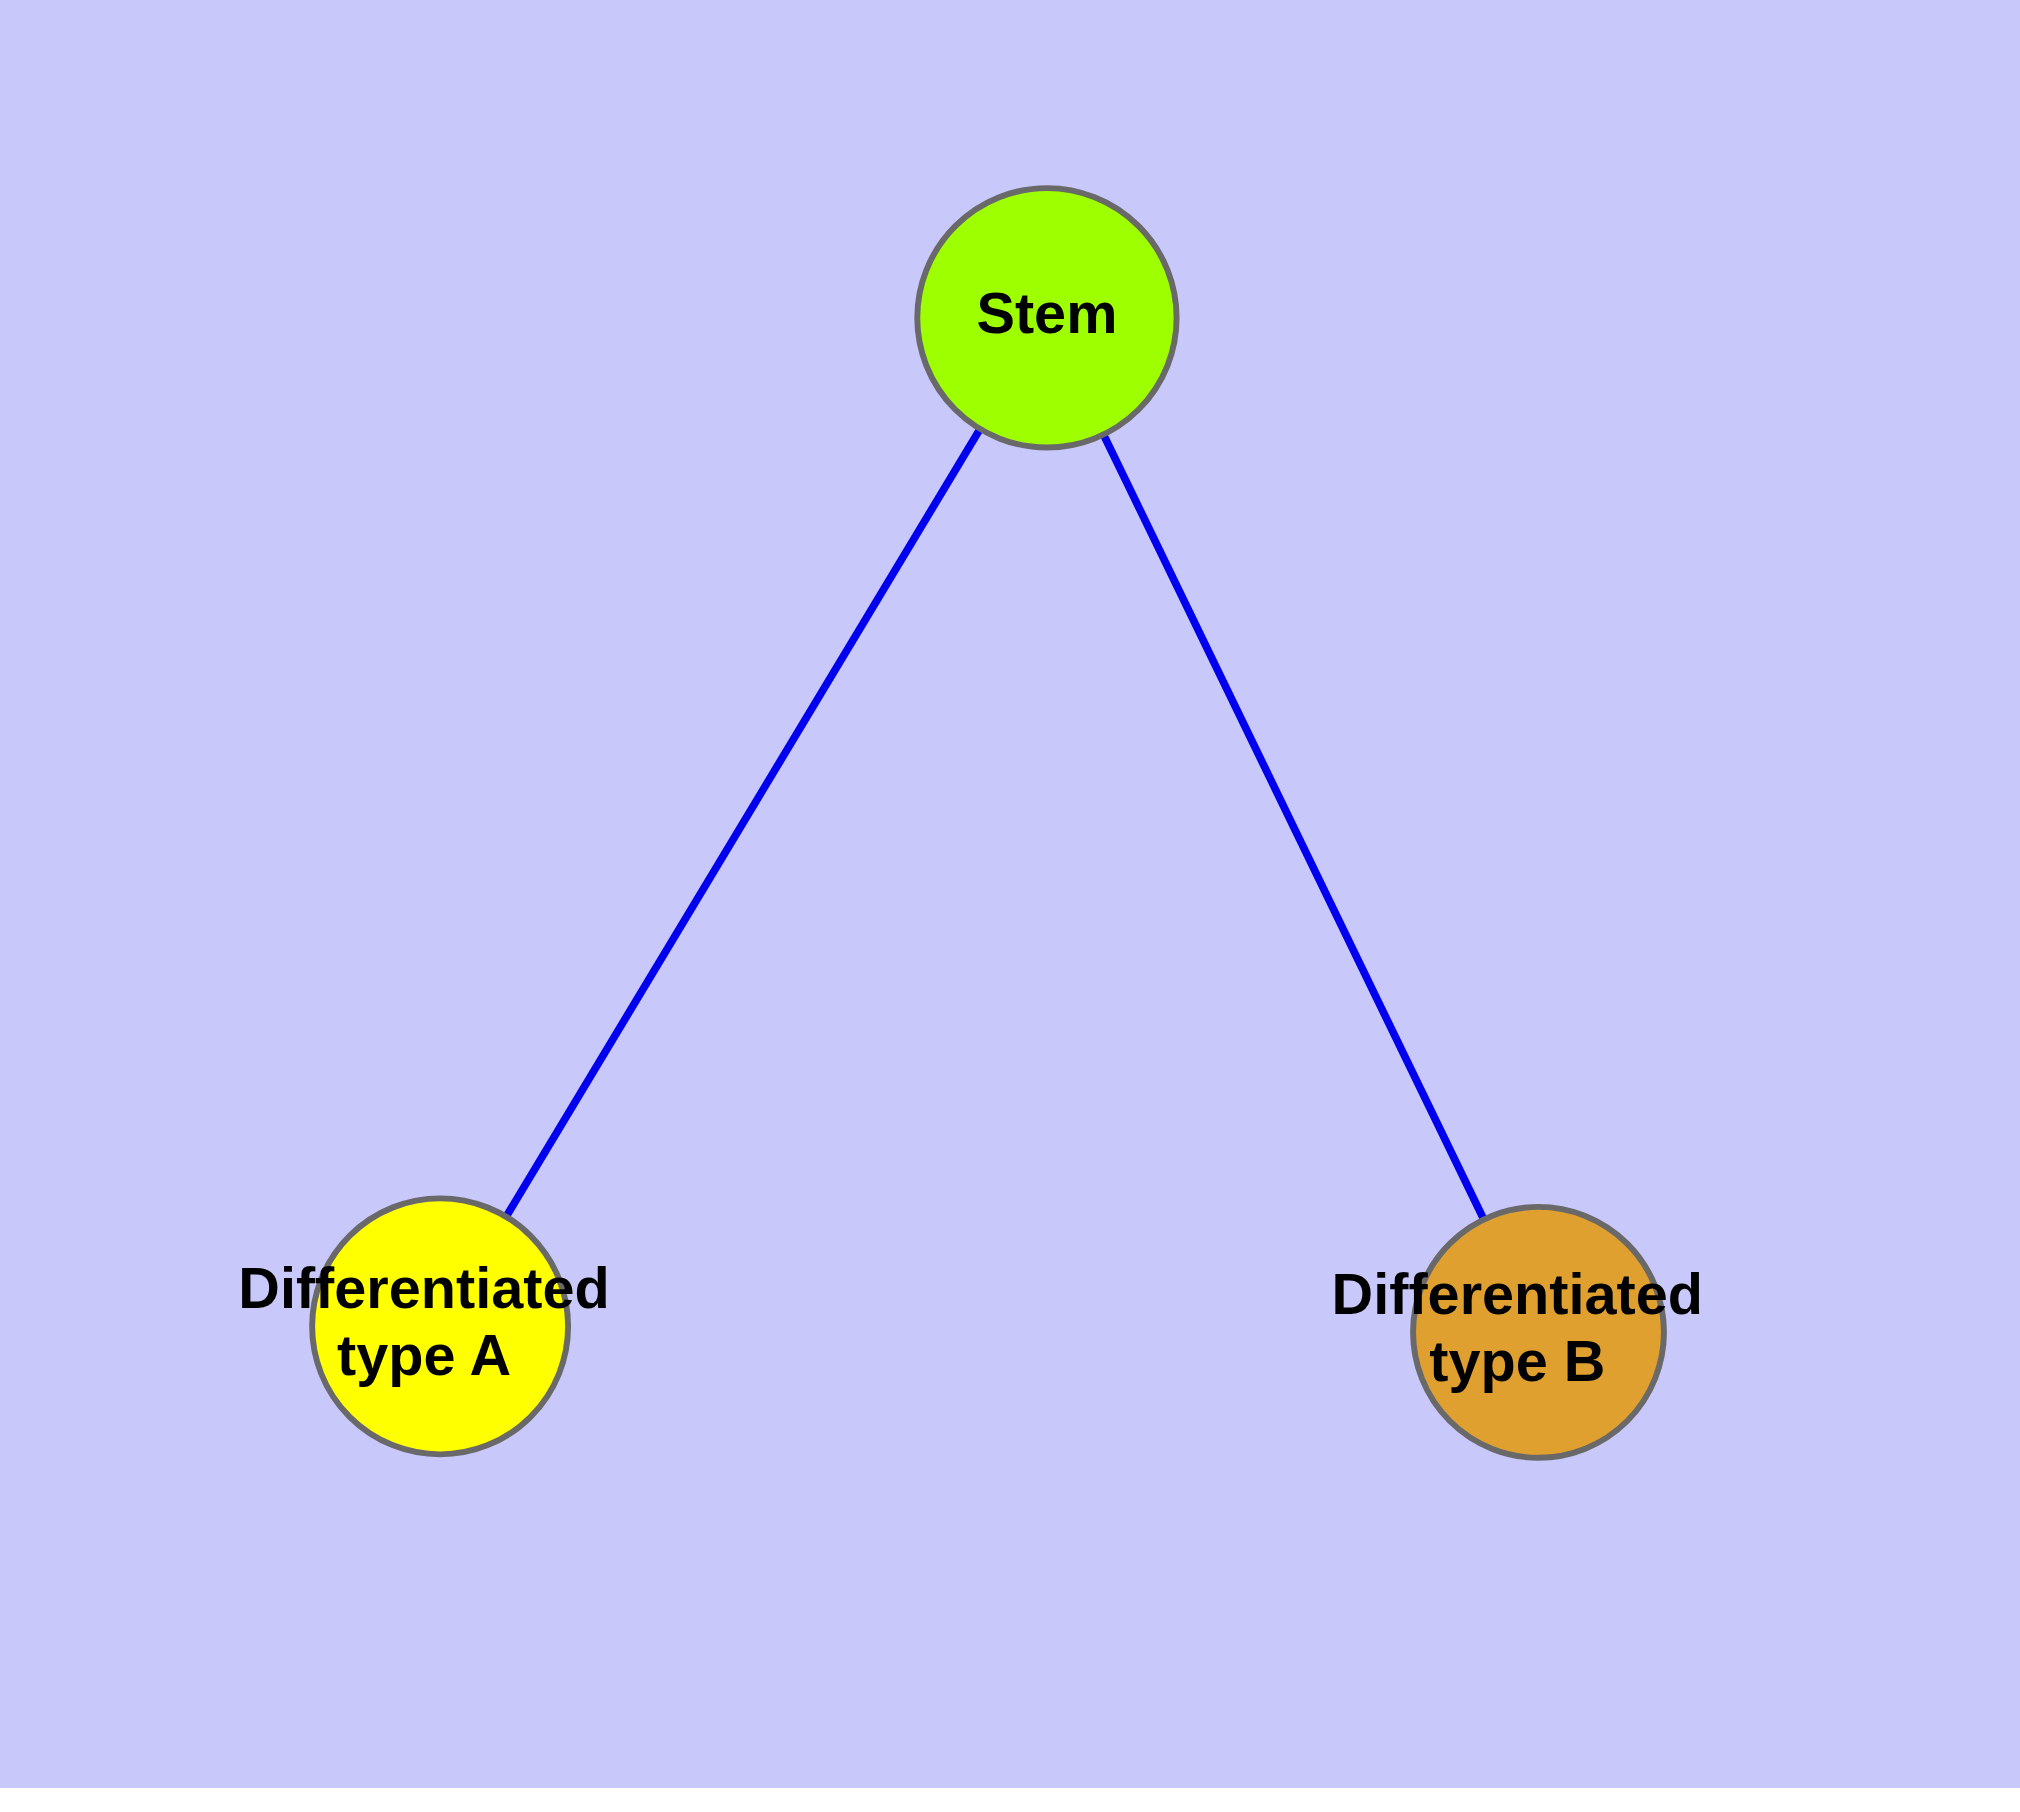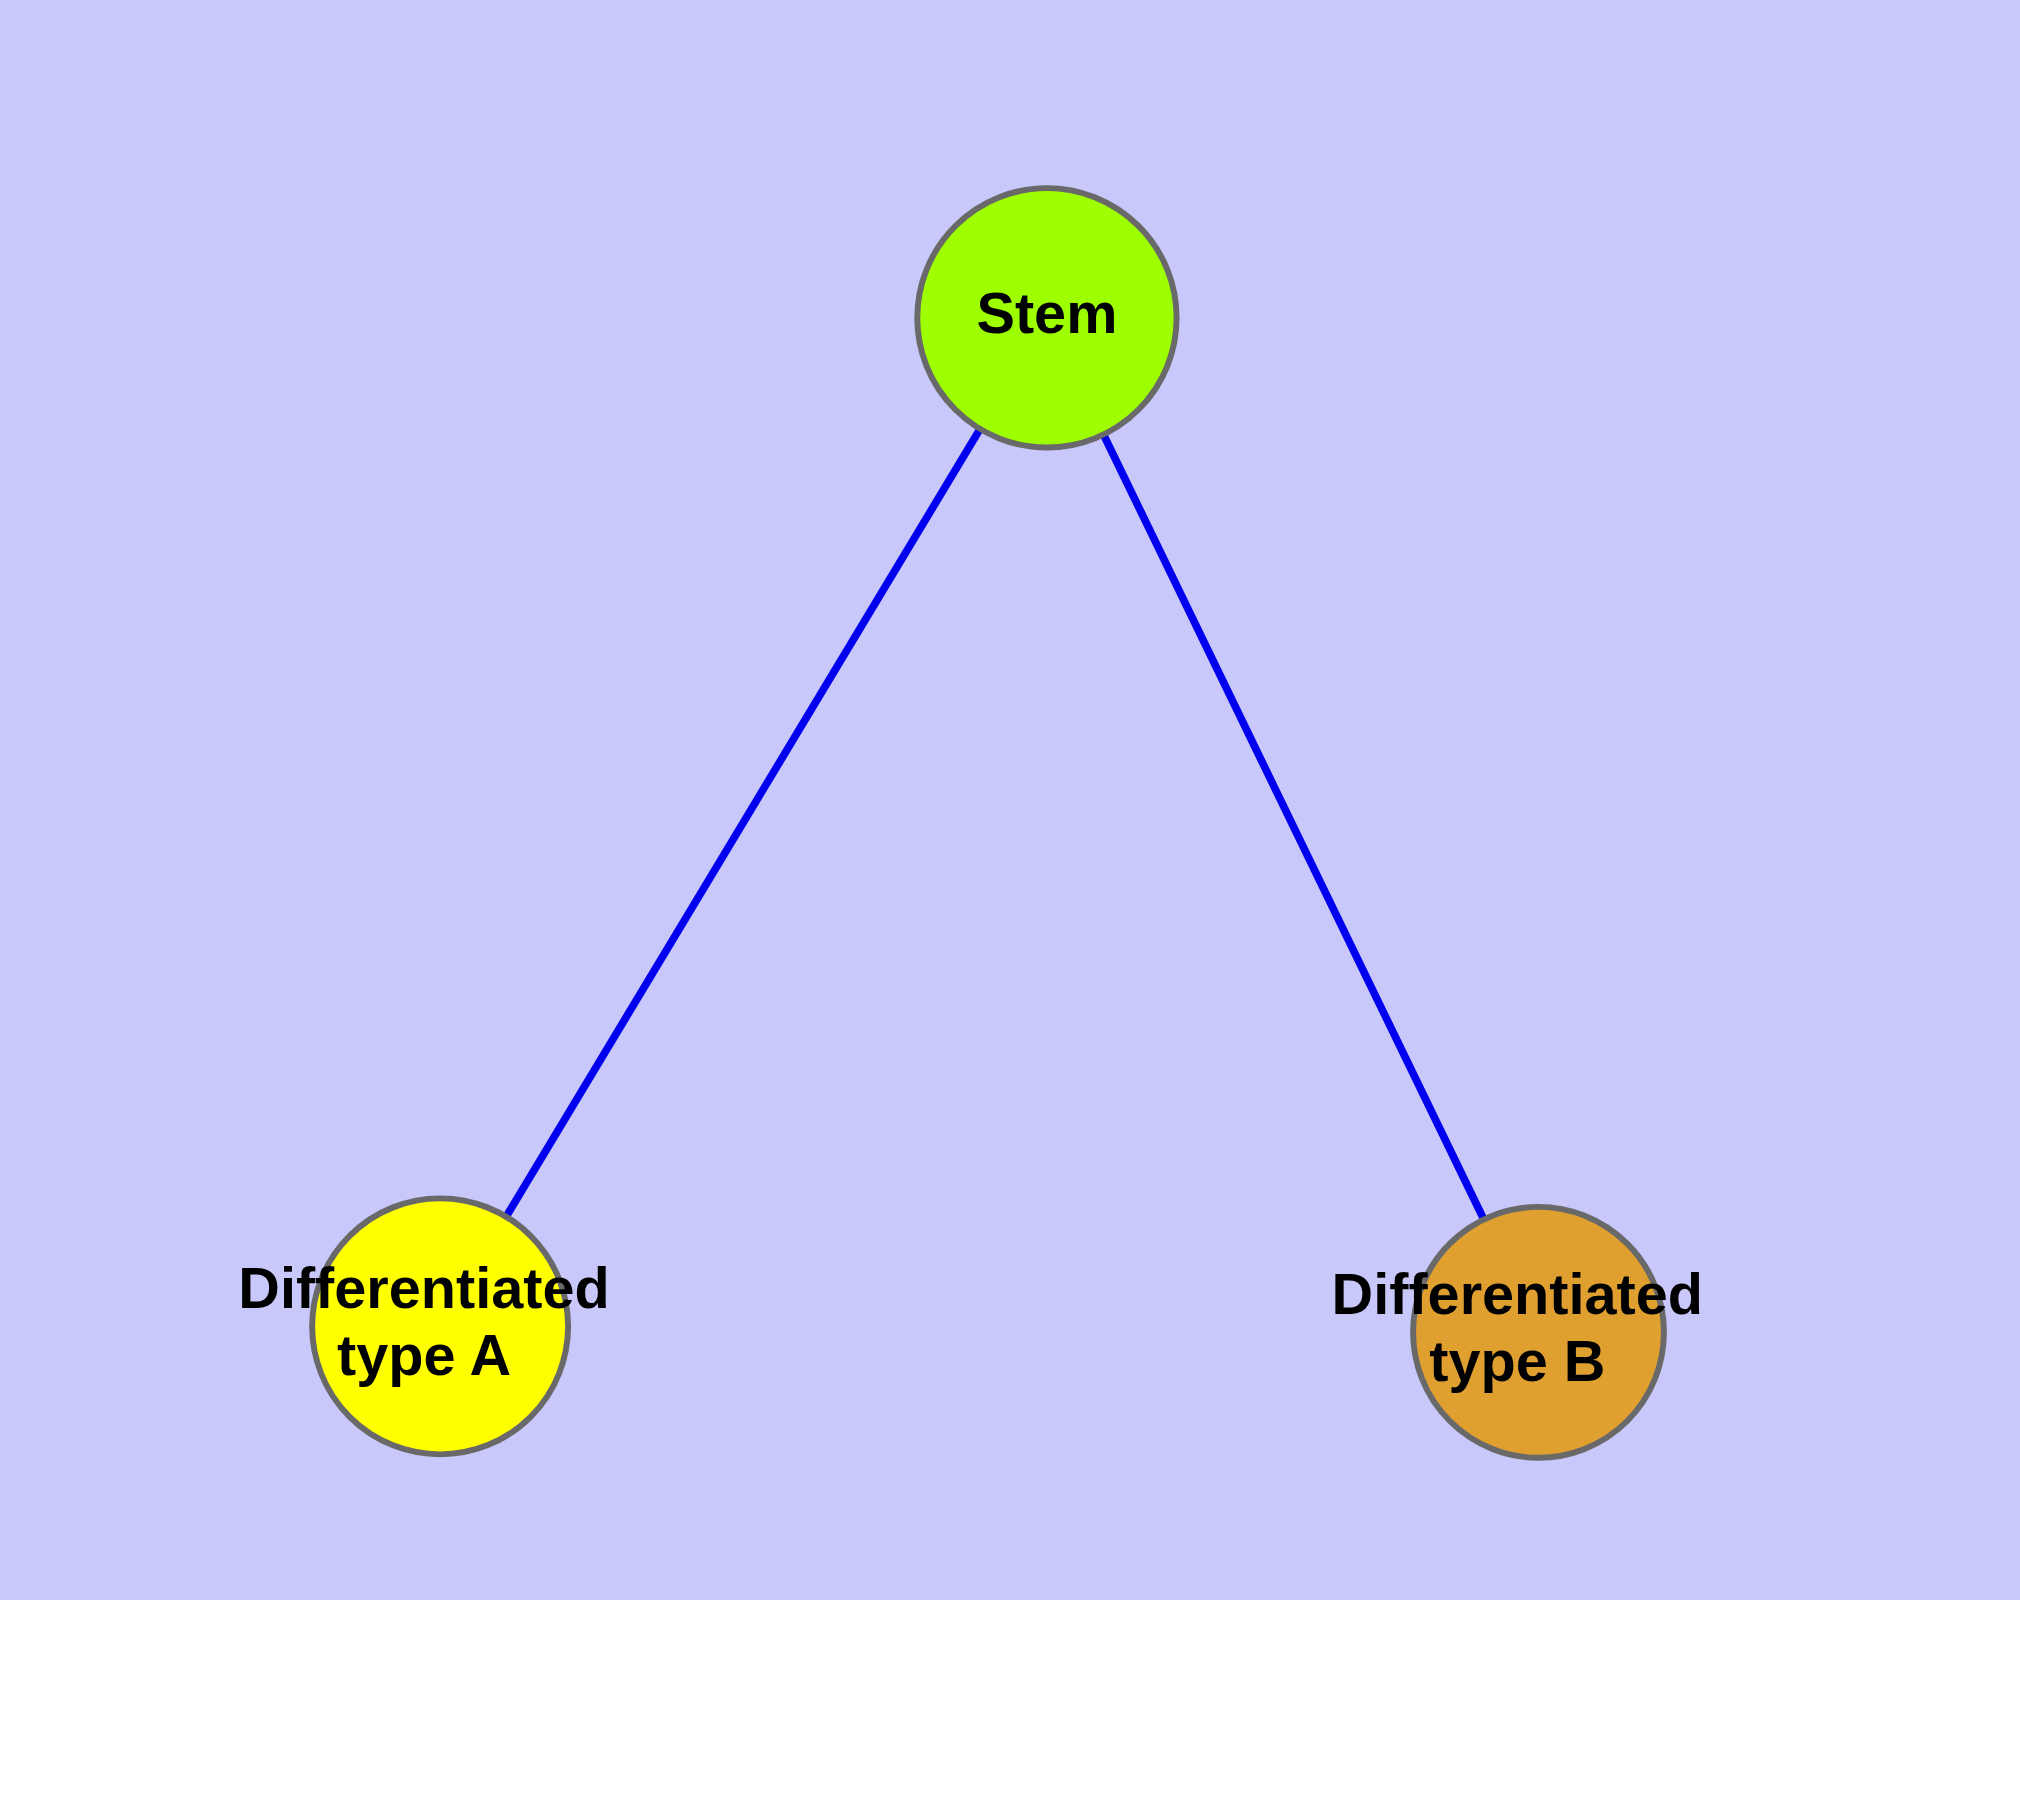--- a/index.html
+++ b/index.html
@@ -29,21 +29,21 @@
   .node-label {
     font-weight: bold;
     fill: #000000;
     font-family: "Liberation Sans", "DejaVu Sans", sans-serif;
     dominant-baseline: middle;
   }
 </style>
 </head>
 <body>
 
-<div id="canvas" style="width: 2021px; height: 1600px;">
+<div id="canvas" style="width: 2021px; height: 1788px;">
   <div id="bg-rect" style="background: rgb(200, 200, 250);"></div>
   <svg id="graph-svg" viewBox="0 0 2384 2138" xmlns="http://www.w3.org/2000/svg" style="width: 2021px; height: 1812px;">
     <g id="edges-layer">
         <line x1="1158.182415701392" y1="502.6716834013176" x2="594.7864757845326" y2="1439.042030469841" stroke="#0000ee" stroke-width="9" stroke-linecap="butt"></line>
         <line x1="1299.9717690655316" y1="509.088288916278" x2="1752.2084916413655" y2="1442.4113180943355" stroke="#0000ee" stroke-width="9" stroke-linecap="butt"></line>
       </g>
     <g id="nodes-layer">
         <circle cx="1235" cy="375" r="153" fill="#9eff00" stroke="#696969" stroke-width="7"></circle>
         <circle cx="519" cy="1565" r="151" fill="#ffff00" stroke="#696969" stroke-width="7"></circle>
         <circle cx="1815" cy="1572" r="148" fill="#e0a030" stroke="#696969" stroke-width="7"></circle>

